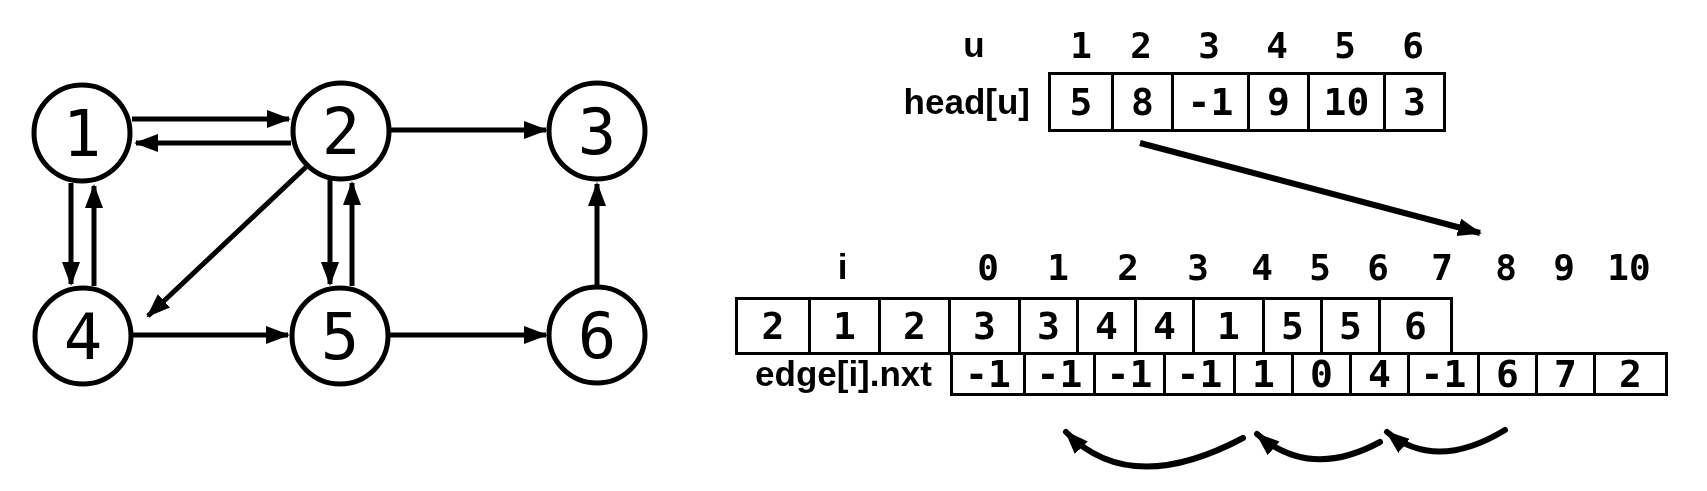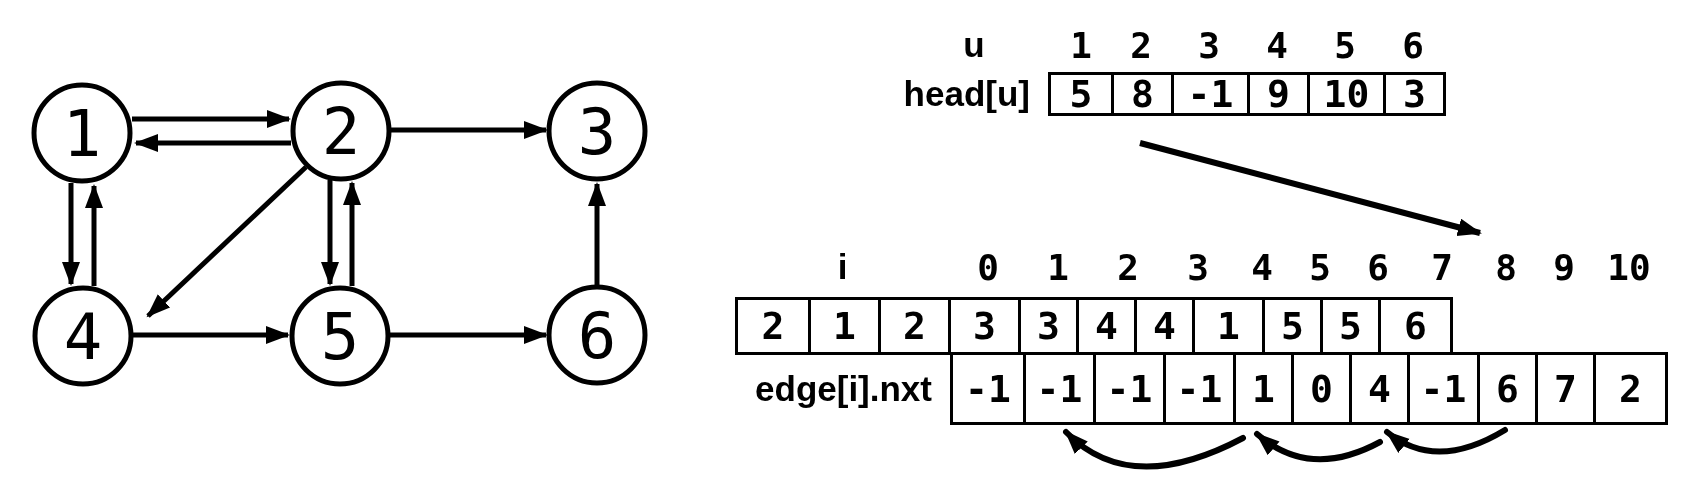--- a/index.html
+++ b/index.html
@@ -27,24 +27,24 @@
   .cellrow{display:flex;box-sizing:border-box;}
   .bordered{border:3px solid #000;background:#fff;}
   .idxrow{padding-left:3px;}
   .idx{display:flex;align-items:center;justify-content:center;box-sizing:border-box;
        font-family:"DejaVu Sans Mono",monospace;font-weight:bold;font-size:36px;}
   .cell{display:flex;align-items:center;justify-content:center;box-sizing:border-box;
         font-family:"DejaVu Sans Mono",monospace;font-weight:bold;font-size:38px;
         border-left:3px solid #000;}
   .cell:first-child{border-left:none;}
   .h-hdr{height:46px;}
-  .h-cells{height:44px;margin-top:4px;}
+  .h-cells{height:60px;margin-top:4px;}
   .e-hdr{height:42px;}
   .e-to{height:58px;margin-top:9px;}
-  .e-nxt{height:73px;margin-top:-3px;}
+  .e-nxt{height:44px;margin-top:-3px;}
 </style>
 </head>
 <body>
 
 <div class="canvas">
 
   <svg id="diagram-svg" viewBox="0 0 1707 491" xmlns="http://www.w3.org/2000/svg">
     <defs>
       <marker id="ah" markerUnits="userSpaceOnUse" markerWidth="26" markerHeight="20" refX="22" refY="9" orient="auto">
         <path d="M0,0 L24,9 L0,18 Z" fill="#000"></path>

